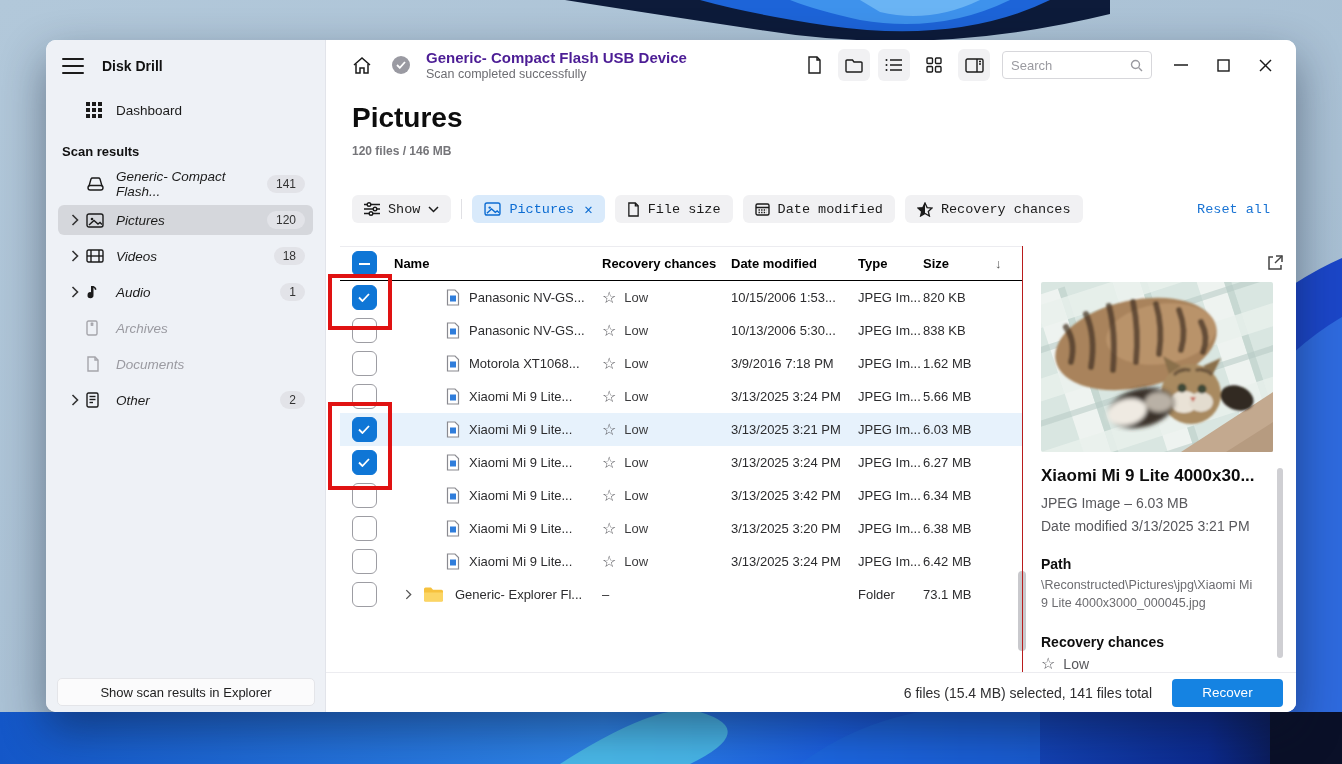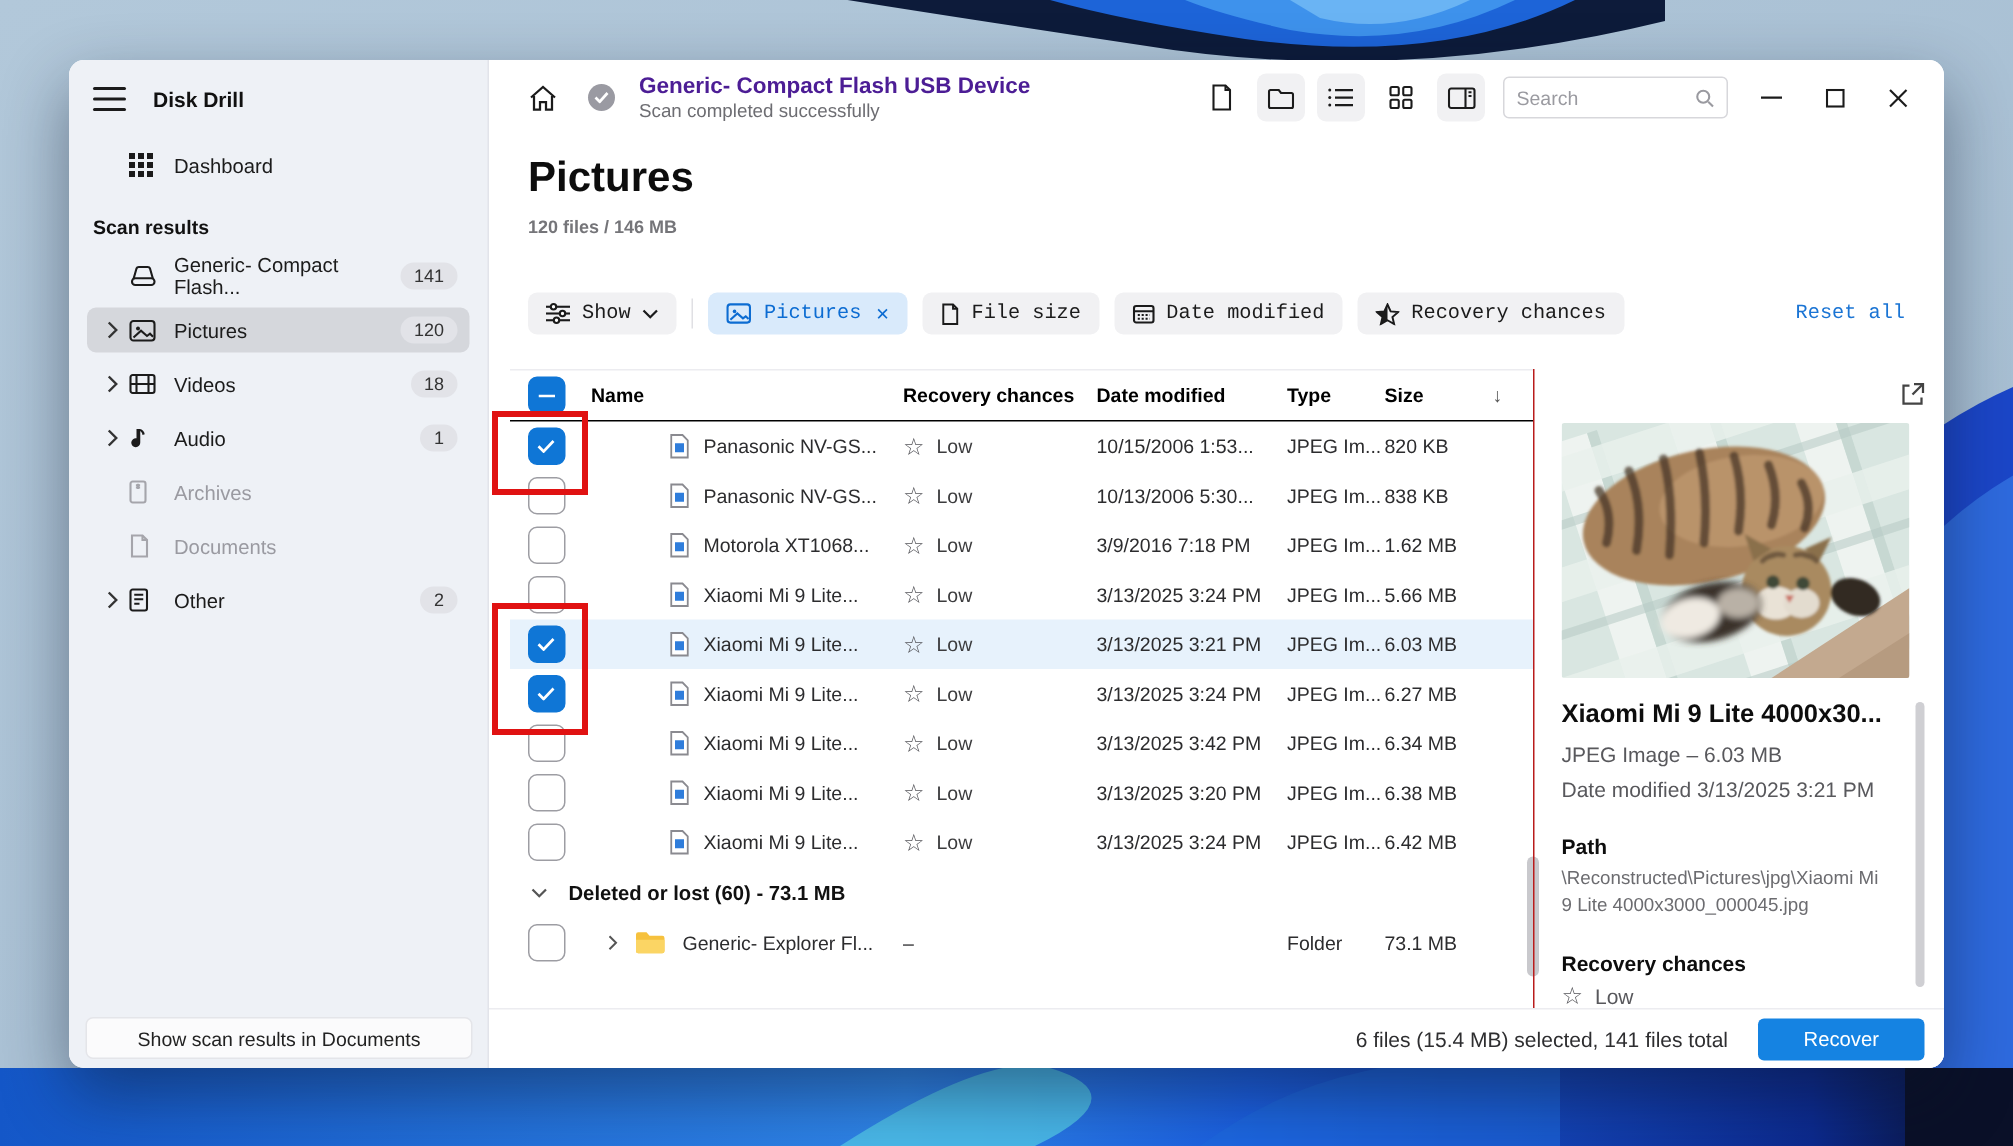--- a/index.html
+++ b/index.html
@@ -19,21 +19,21 @@
   .hamburger span { display:block; height:2px; background:#1b1b1b; border-radius:1px; }
   .app-title { font-size:14px; font-weight:bold; color:#111; }
   .sd-dashboard { display:flex; align-items:center; gap:14px; margin:28px 0 0 40px; font-size:13.5px; color:#1b1b1b; cursor:pointer; }
   .sd-section { margin:26px 0 10px 16px; font-size:13px; font-weight:bold; color:#111; }
   .sd-list { display:flex; flex-direction:column; gap:6px; padding:0 12px; }
   .sd-item { display:flex; align-items:center; height:30px; border-radius:6px; padding:0 8px 0 6px; font-size:13.5px; color:#1b1b1b; cursor:pointer; }
   .sd-item.selected { background:#d5d7dc; }
   .sd-item.disabled { color:#9a9aa1; cursor:default; }
   .sd-chev { width:22px; display:flex; align-items:center; justify-content:center; }
   .sd-ico { width:30px; display:flex; align-items:center; justify-content:flex-start; }
-  .sd-label { flex:1; }
+  .sd-label { flex:1;font-style:italic; }
   .badge { background:#e2e3e8; border-radius:10px; font-size:12px; color:#333; padding:2px 9px; }
   .sd-footer-btn { position:absolute; left:11px; bottom:6px; width:258px; height:28px; background:#fbfbfc;
     border:1px solid #e4e5e9; border-radius:5px; font-size:13px; color:#222; display:flex; align-items:center; justify-content:center; cursor:pointer; }
 
   
   .main { position:absolute; left:280px; top:0; right:0; height:672px; background:#fff; }
 
   .titlebar { position:absolute; left:0; top:0; right:0; height:50px; display:flex; align-items:center; }
   .tb-home { margin-left:26px; cursor:pointer; }
   .tb-status { width:18px; height:18px; border-radius:50%; background:#9a9aa2; margin-left:20px; display:flex; align-items:center; justify-content:center; }
@@ -271,21 +271,21 @@
               <line x1="3.5" y1="4.5" x2="9.5" y2="4.5"></line>
                 <line x1="3.5" y1="7.5" x2="9.5" y2="7.5"></line>
                 <line x1="3.5" y1="10.5" x2="7" y2="10.5"></line>
             </svg>
           </span>
           <span class="sd-label">Other</span>
           <span class="badge">2</span>
         </div>
       </div>
 
-      <button class="sd-footer-btn">Show scan results in Documents</button>
+      <button class="sd-footer-btn">Show scan results in Explorer</button>
     </aside>
 
     <div class="main">
 
       <div class="titlebar">
         <span class="tb-home">
           <svg width="20" height="19" viewBox="0 0 20 19" fill="none" stroke="#1b1b1b" stroke-width="1.5">
             <path d="M2,9 L10,2 L18,9"></path>
               <path d="M4,8 L4,17 L8,17 L8,12 L12,12 L12,17 L16,17 L16,8"></path>
           </svg>
@@ -666,28 +666,20 @@
           <div class="rec">
               <span class="star">☆</span>
               <span>Low</span>
             </div>
           <div>3/13/2025 3:24 PM</div>
           <div>JPEG Im...</div>
           <div>6.42 MB</div>
             <div></div>
         </div>
 
-        <div class="grouprow">
-          <span>
-            <svg width="11" height="7" viewBox="0 0 11 7" fill="none" stroke="#555" stroke-width="1.5">
-                <path d="M1,1 L5.5,5.5 L10,1"></path>
-              </svg>
-          </span>
-          <span>Deleted or lost (60) - 73.1 MB</span>
-        </div>
 
         <div class="trow">
           <div class="cell-check">
               <span class="cb"></span>
             </div>
           <div class="cell-name" style="padding-left:17px; gap:11px;">
             <span class="folder-chev">
               <svg width="7" height="11" viewBox="0 0 8 12" fill="none" stroke="#555" stroke-width="1.5">
                   <path d="M1.5,1 L6.5,6 L1.5,11"></path>
                 </svg>

